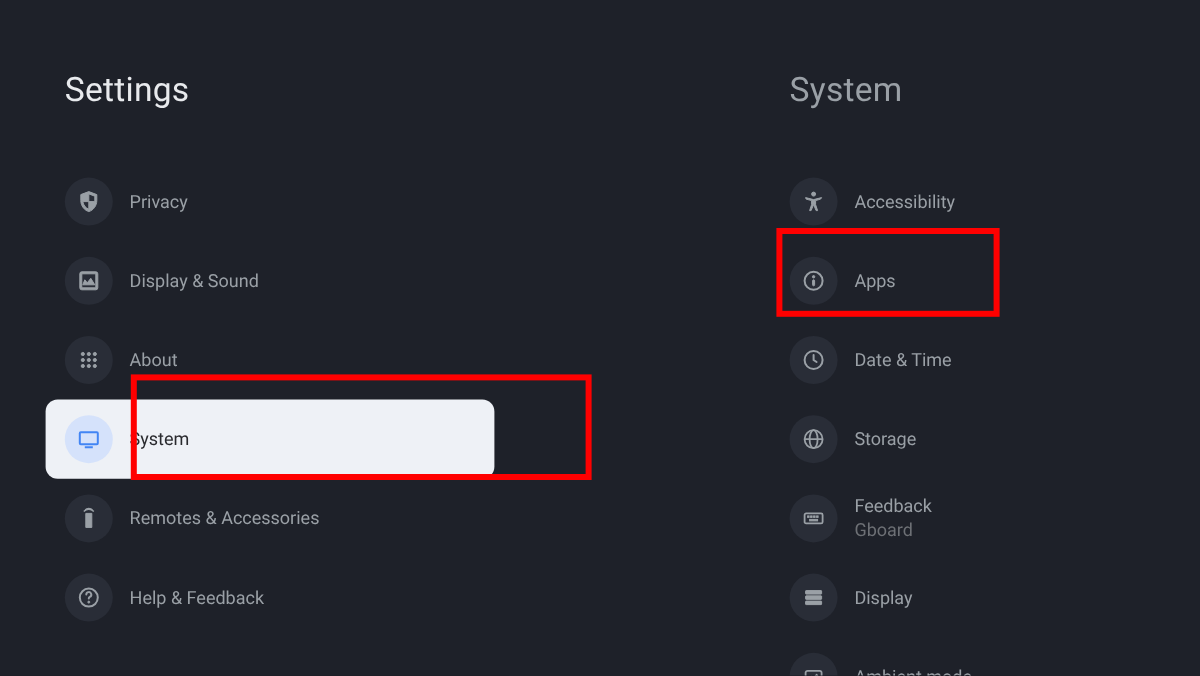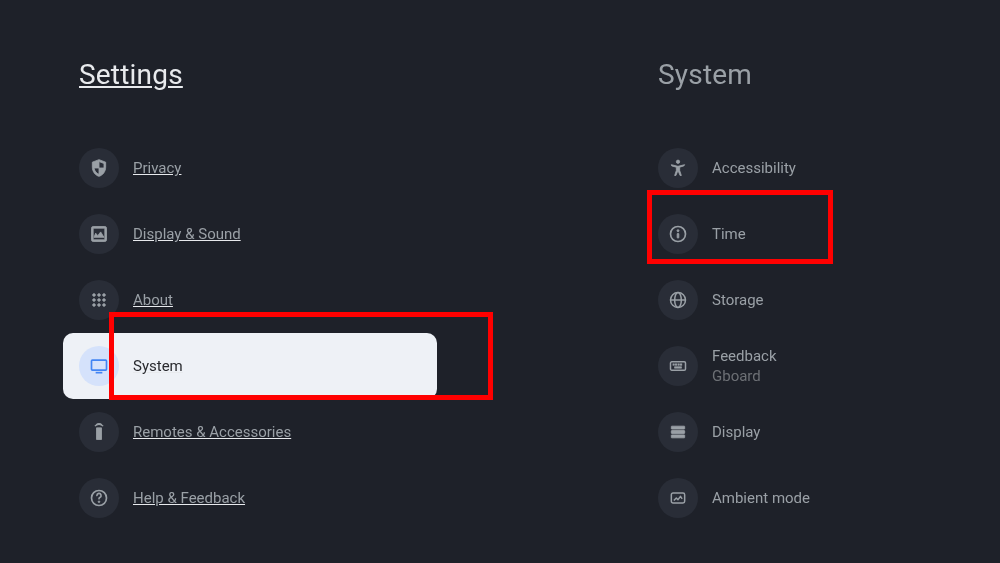--- a/index.html
+++ b/index.html
@@ -24,21 +24,21 @@
     color: var(--text-primary);
   }
   .app {
     display: flex;
     width: 100%; height: 100%;
   }
   .col {
     padding-top: 58px;
     position: relative;
   }
-  .col-left { flex: 0 0 523px; padding-left: 79px; text-decoration: underline; }
+  .col-left { flex: 0 0 523px; padding-left: 54px; }
   .col-right { flex: 1; padding-left: 135px; }
   .page-title {
     font-size: 28px;
     font-weight: 400;
     letter-spacing: 0.2px;
     margin: 0 0 44px 0;
   }
   .col-right .page-title { color: var(--text-secondary); }
   .list { display: flex; flex-direction: column; }
   .item {
@@ -196,24 +196,35 @@
 
       <div class="item">
         <span class="icon-circle">
           <svg viewBox="0 0 24 24">
               <circle cx="12" cy="12" r="9" fill="none" stroke-width="2"></circle>
               <circle cx="12" cy="8" r="1.2"></circle>
               <rect x="11" y="11" width="2" height="6" rx="1"></rect>
             </svg>
         </span>
         <div class="labels">
-            <span class="label-primary">Time</span>
-          </div>
-      </div>
-
+            <span class="label-primary">Apps</span>
+          </div>
+      </div>
+
+      <div class="item">
+        <span class="icon-circle">
+          <svg viewBox="0 0 24 24">
+              <circle cx="12" cy="12" r="9" fill="none" stroke-width="2"></circle>
+              <path d="M12 7v5l3 2" fill="none" stroke-width="2" stroke-linecap="round"></path>
+            </svg>
+        </span>
+        <div class="labels">
+            <span class="label-primary">Date &amp; Time</span>
+          </div>
+      </div>
 
       <div class="item">
         <span class="icon-circle">
           <svg viewBox="0 0 24 24">
               <circle cx="12" cy="12" r="9" fill="none" stroke-width="1.8"></circle>
               <ellipse cx="12" cy="12" rx="4" ry="9" fill="none" stroke-width="1.8"></ellipse>
               <line x1="3" y1="12" x2="21" y2="12" stroke-width="1.8"></line>
             </svg>
         </span>
         <div class="labels">

